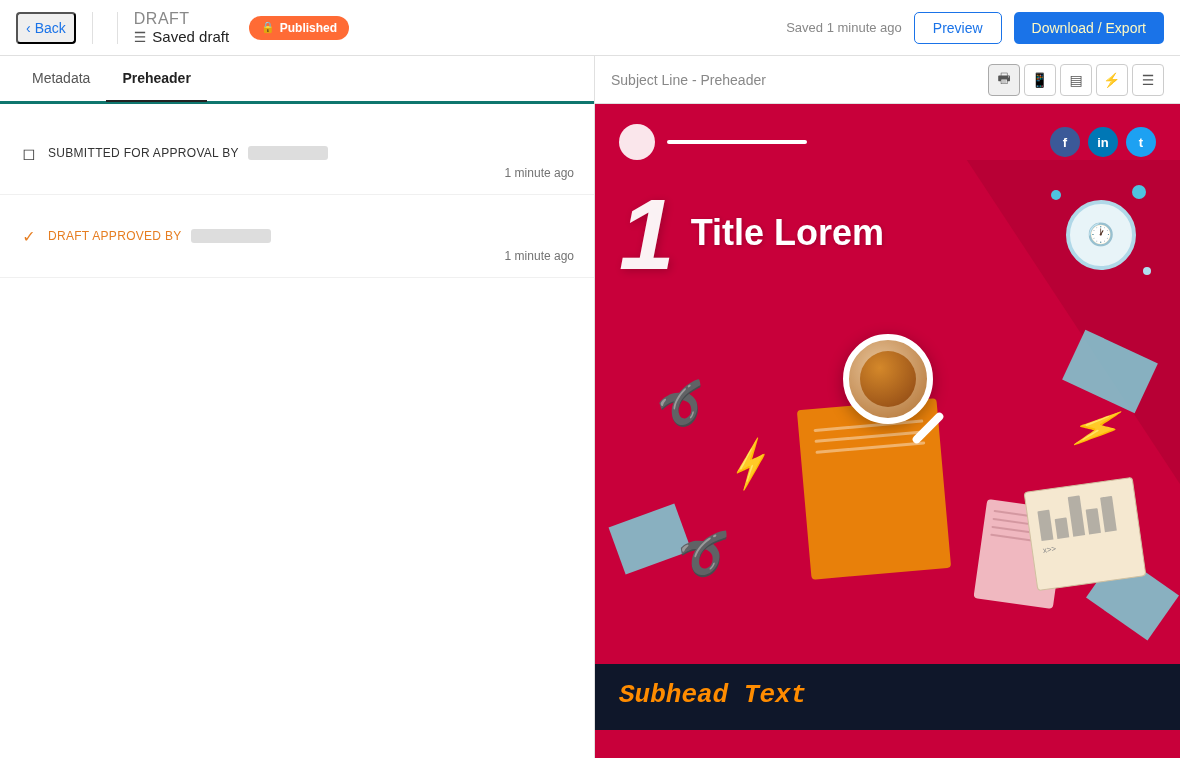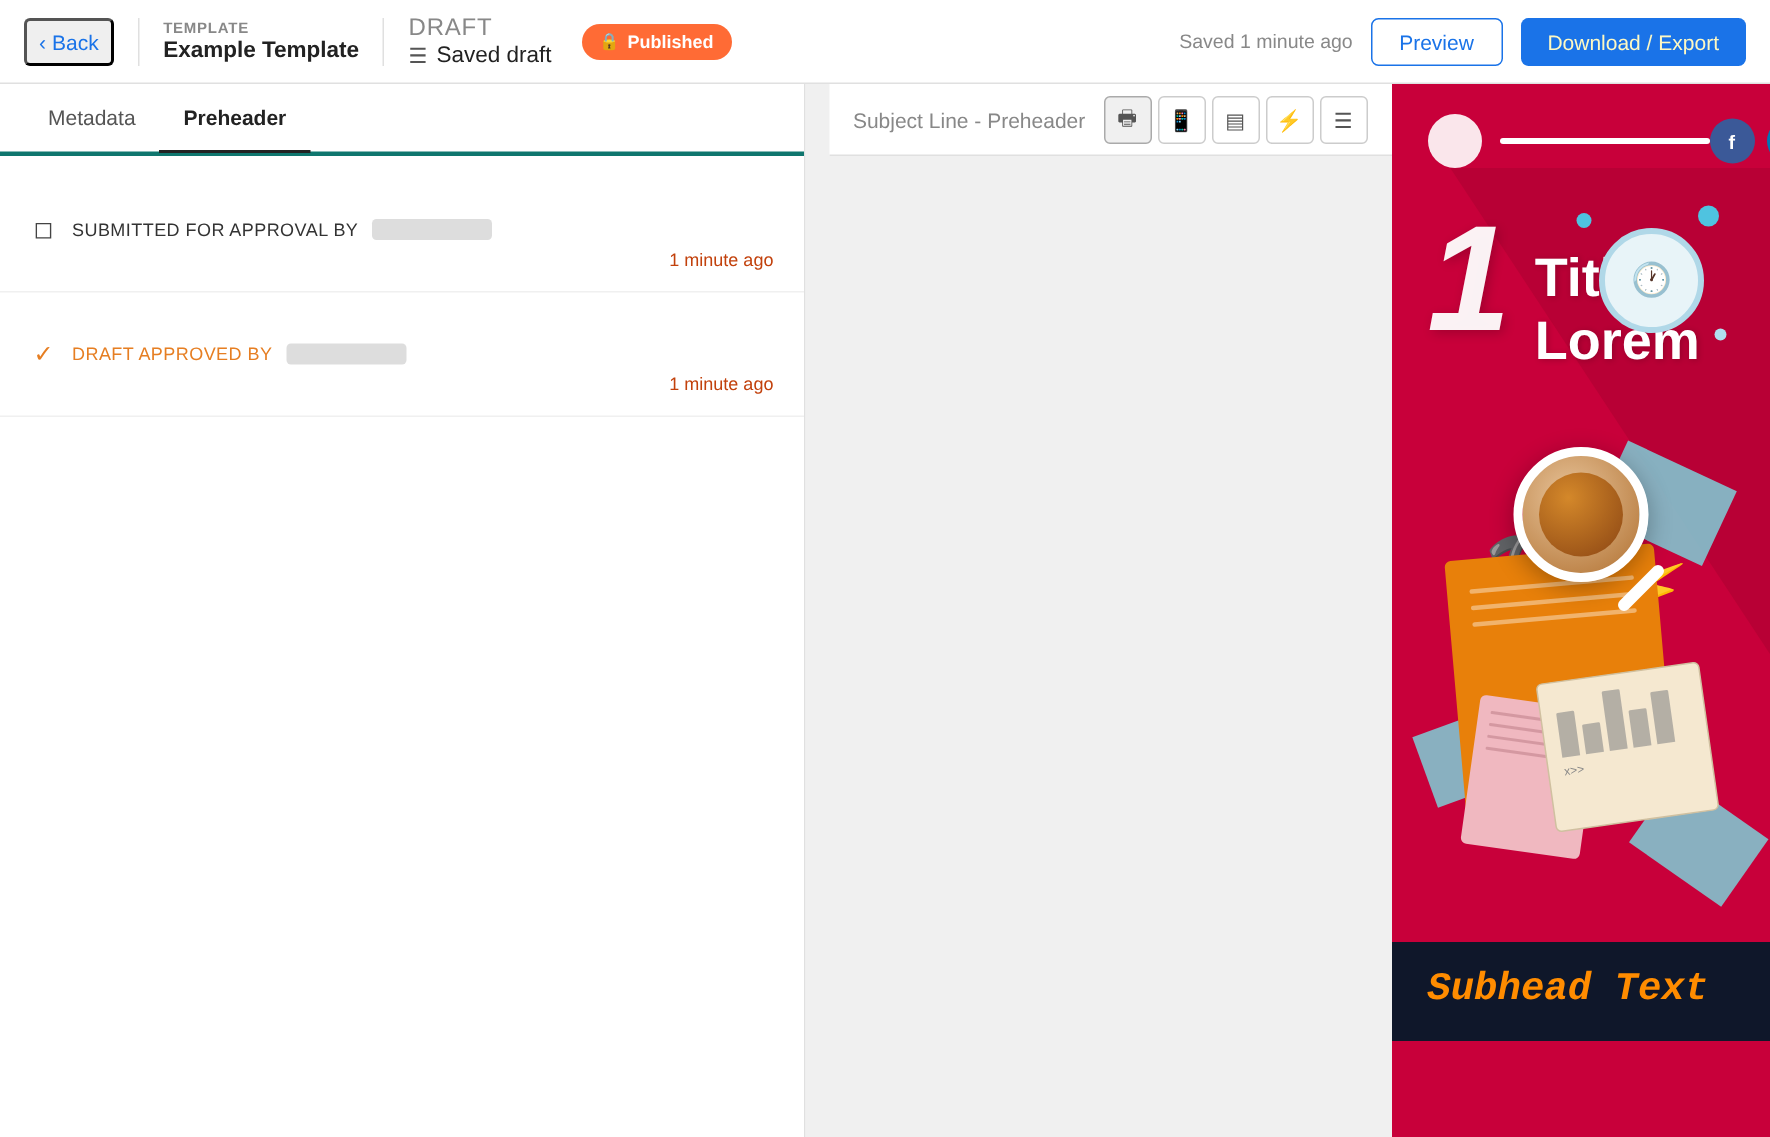--- a/index.html
+++ b/index.html
@@ -197,32 +197,31 @@
       width: 80px;
       height: 14px;
       background: #ddd;
       border-radius: 3px;
       margin-left: 6px;
       vertical-align: middle;
     }
     .activity-time {
       margin-left: auto;
       font-size: 12px;
-      color: #c2410c;
+      color: #737373;
       white-space: nowrap;
       margin-top: 40px;
     }
 
     
     .right-panel {
       flex: 1;
       background: #f0f0f0;
       display: flex;
-      flex-direction: row;
-      padding-left: 16px;
+      flex-direction: column;
     }
     .preview-header {
       display: flex;
       align-items: center;
       background: #fff;
       border-bottom: 1px solid #e0e0e0;
       padding: 0 16px;
       height: 48px;
       gap: 12px;
     }
@@ -567,24 +566,20 @@
 <body>
 
 <div class="header">
   <button class="back-btn">
     <span>‹</span>
     <span>Back</span>
   </button>
 
   <div class="header-divider"></div>
 
-  <div class="template-info">
-    <span class="template-label">TEMPLATE</span>
-    <span class="template-name">Example Template</span>
-  </div>
 
   <div class="draft-divider"></div>
 
   <div class="draft-info">
     <span class="draft-label">DRAFT</span>
     <span class="draft-name">
       <span class="draft-icon">☰</span>
       <span>Saved draft</span>
     </span>
   </div>

